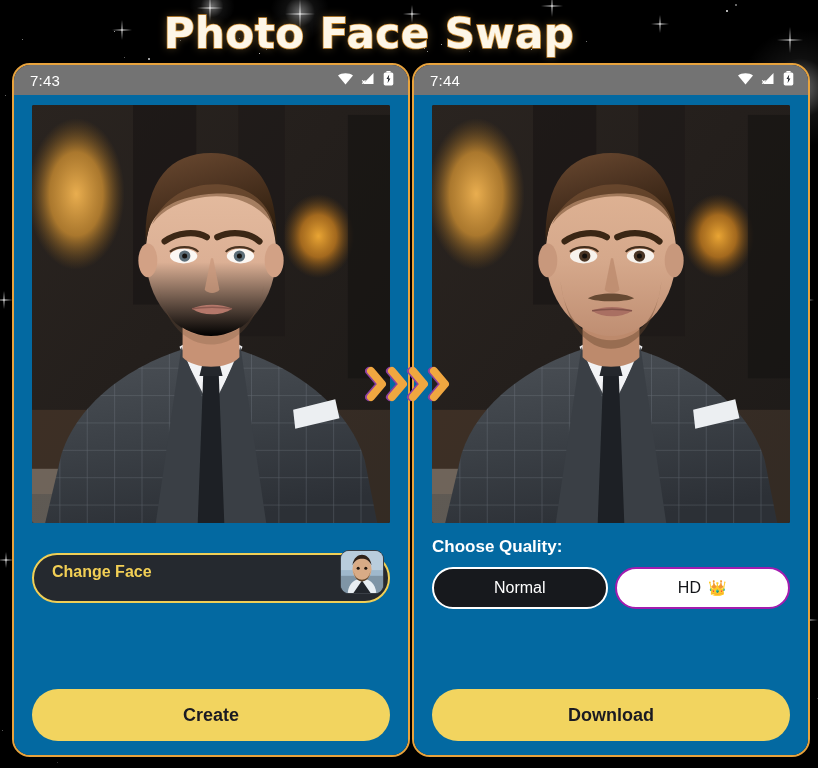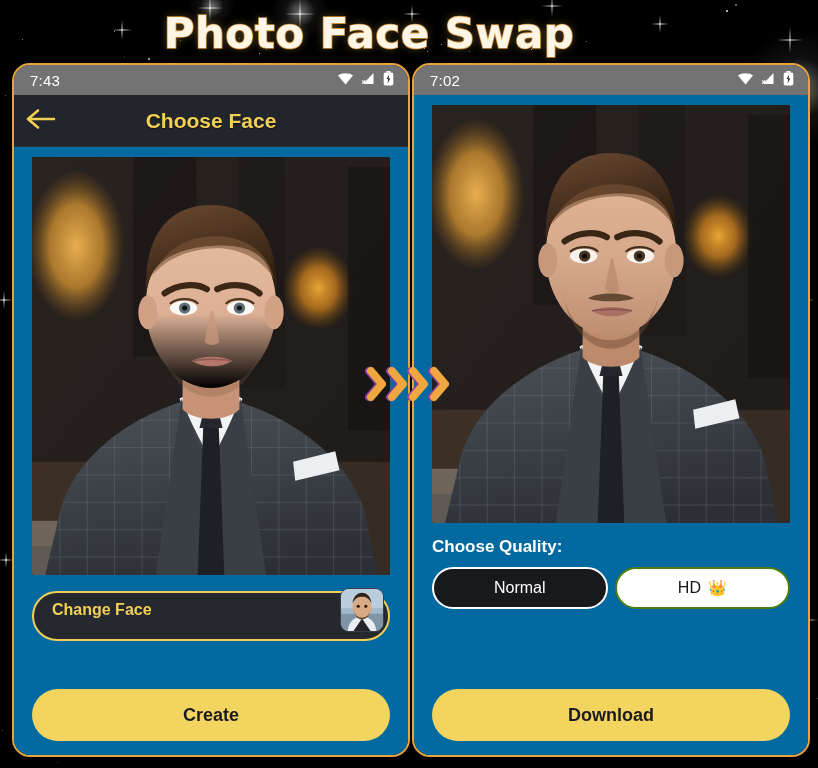--- a/index.html
+++ b/index.html
@@ -97,21 +97,21 @@
     border-radius:2px;
     overflow:hidden;
     position:relative;
     background:#1a1a1a;
     flex:0 0 418px;
   }
   .photo svg { display:block; width:100%; height:100%; }
 
   
   .change-face {
-    margin-top:16px;
+    margin-top:30px;
     height:50px; flex:0 0 50px;
     border:2px solid #f0cf56;
     border-radius:25px;
     background:#25292f;
     display:flex; align-items:center;
     padding:0 4px 13px 18px;
     cursor:pointer;
   }
   .change-face-label {
     font-size:16px; font-weight:bold; color:#f2cf55;
@@ -134,21 +134,21 @@
   }
   .quality-btn {
     flex:1; border-radius:21px;
     display:flex; align-items:center; justify-content:center;
     font-size:16px; cursor:pointer;
   }
   .quality-btn.unselected {
     background:#17191d; border:2px solid #ffffff; color:#ffffff;
   }
   .quality-btn.selected {
-    background:#ffffff; border:2px solid #4d7c0f; color:#14161a;
+    background:#ffffff; border:2px solid #a21caf; color:#14161a;
   }
   .crown { margin-left:7px; font-size:15px; }
 
   
   .primary-btn {
     margin-top:auto;
     height:52px; flex:0 0 52px;
     background:#f2d45f;
     border-radius:26px;
     display:flex; align-items:center; justify-content:center;
@@ -249,30 +249,20 @@
       <span>
         <svg width="11" height="15" viewBox="0 0 11 15">
           <rect x="3.4" y="0" width="4.2" height="1.6" fill="#fff"></rect>
           <rect x="0.7" y="1.4" width="9.6" height="13" rx="1.6" fill="#fff"></rect>
           <path d="M6.2 3.4 L3.5 8 L5.2 8 L4.6 12.2 L7.4 7.4 L5.7 7.4 Z" fill="#272b31"></path>
         </svg>
       </span>
     </span>
   </div>
 
-  <div class="appbar">
-    <div class="back-btn">
-      <span>
-        <svg width="30" height="22" viewBox="0 0 30 22">
-          <path d="M2 11 L28 11 M2 11 L12 2.5 M2 11 L12 19.5" stroke="#f2cf55" stroke-width="2.6" fill="none" stroke-linecap="round" stroke-linejoin="round"></path>
-        </svg>
-      </span>
-    </div>
-    <div class="appbar-title">Choose Face</div>
-  </div>
 
   <div class="phone-body">
 
     <div class="photo">
       <svg viewBox="0 0 340 418" preserveAspectRatio="xMidYMid slice">
         <defs>
           <linearGradient id="bgL" x1="0" y1="0" x2="1" y2="1">
             <stop offset="0%" stop-color="#2a2420"></stop>
             <stop offset="45%" stop-color="#241f1c"></stop>
             <stop offset="100%" stop-color="#1d1a18"></stop>
@@ -381,21 +371,21 @@
 
     <div class="primary-btn">
       <span>Create</span>
     </div>
   </div>
 </div>
 
 <div class="phone" id="phone-right">
 
   <div class="statusbar">
-    <span class="status-time">7:02</span>
+    <span class="status-time">7:44</span>
     <span class="status-icons">
       <span>
         <svg width="17" height="13" viewBox="0 0 17 13">
             <path d="M1 3.5 C4.5 0.5 12.5 0.5 16 3.5 L8.5 12.5 Z" fill="#fff"></path>
           </svg>
       </span>
       <span>
         <svg width="15" height="13" viewBox="0 0 15 13">
           <path d="M12.5 1 L12.5 12 L2 12 Z" fill="#fff"></path>
           <path d="M1.2 8.4 l3.2 3.2 M4.4 8.4 l-3.2 3.2" stroke="#fff" stroke-width="1.2" fill="none"></path>

